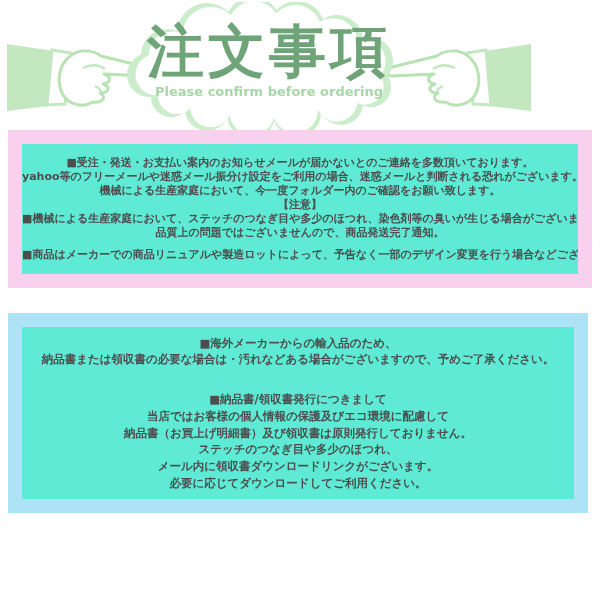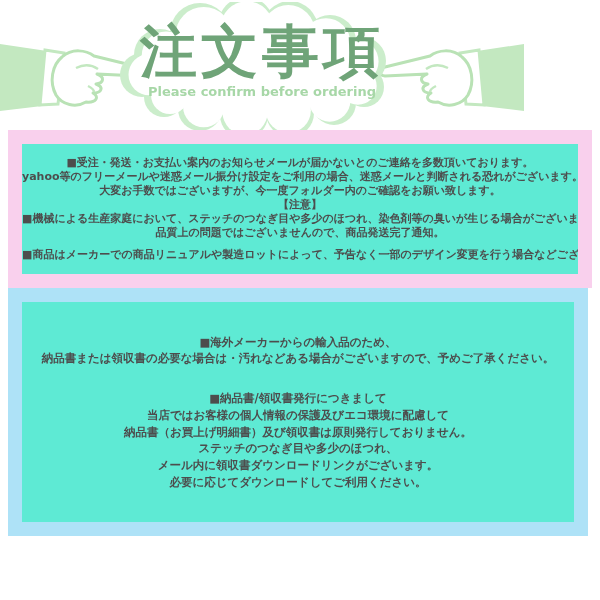--- a/index.html
+++ b/index.html
@@ -1,41 +1,41 @@
 <!DOCTYPE html>
 <html><head>
 <meta charset="utf-8">
 <style>
   * { margin:0; padding:0; box-sizing:border-box; }
   html,body { width:600px; height:600px; background:#ffffff; overflow:hidden; }
   body { font-family:"DejaVu Sans","Liberation Sans",sans-serif; position:relative; }
 
   
-  .header { position:absolute; left:0; top:0; width:524px; height:138px; }
+  .header { position:absolute; left:7px; top:0; width:524px; height:138px; }
   .hand { position:absolute; top:24px; width:150px; height:88px; z-index:1; }
   .hand-left  { left:0; }
   .hand-right { right:0; transform:scaleX(-1); }
   .cloud-wrap { position:absolute; left:50%; top:2px; margin-left:-150px;
                 width:300px; height:134px; z-index:2; }
   .title { position:absolute; left:0; top:22px; width:100%; text-align:center;
            z-index:3; font-family:"DejaVu Serif","Liberation Serif",serif;
            font-weight:bold; font-size:57px; line-height:1;
            color:#6FA478; letter-spacing:4px; }
   .subtitle { position:absolute; left:0; top:84px; width:100%; text-align:center;
               z-index:3; font-weight:bold; font-size:13px; color:#A7D7A7; }
 
   
   .notice { position:absolute; background:#5eead4; z-index:4;
             display:flex; flex-direction:column; justify-content:center;
             text-align:center; color:#4D4D4D; font-weight:bold;
             font-size:11px; line-height:1.28; overflow:hidden; }
   .notice .line { white-space:nowrap; }
   .pink-box { left:8px;  right:8px;  top:130px; height:158px;
               border:14px solid #F9D0ED; }
-  .blue-box { left:8px;  right:12px; top:288px; height:248px;
+  .blue-box { left:8px;  right:12px; top:313px; height:200px;
               border:14px solid #AEE2F7; }
   .blue-box { font-size:11.5px; line-height:1.45; }
   .para + .para { margin-top:8px; }
   .blue-box .para + .para { margin-top:23px; }
 </style>
 </head>
 <body>
 
 <div class="header">
 
@@ -103,21 +103,21 @@
   </div>
 
   <div class="title">注文事項</div>
   <div class="subtitle">Please confirm before ordering</div>
 </div>
 
 <div class="notice pink-box">
   <div class="para">
     <div class="line">■受注・発送・お支払い案内のお知らせメールが届かないとのご連絡を多数頂いております。</div>
     <div class="line">yahoo等のフリーメールや迷惑メール振分け設定をご利用の場合、迷惑メールと判断される恐れがございます。</div>
-    <div class="line">大変お手数ではございますが、今一度フォルダー内のご確認をお願い致します。</div>
+    <div class="line">機械による生産家庭において、今一度フォルダー内のご確認をお願い致します。</div>
     <div class="line">【注意】</div>
     <div class="line">■機械による生産家庭において、ステッチのつなぎ目や多少のほつれ、染色剤等の臭いが生じる場合がございます。</div>
     <div class="line">品質上の問題ではございませんので、商品発送完了通知。</div>
   </div>
   <div class="para">
     <div class="line">■商品はメーカーでの商品リニュアルや製造ロットによって、予告なく一部のデザイン変更を行う場合などございます。</div>
   </div>
 </div>
 
 <div class="notice blue-box">

